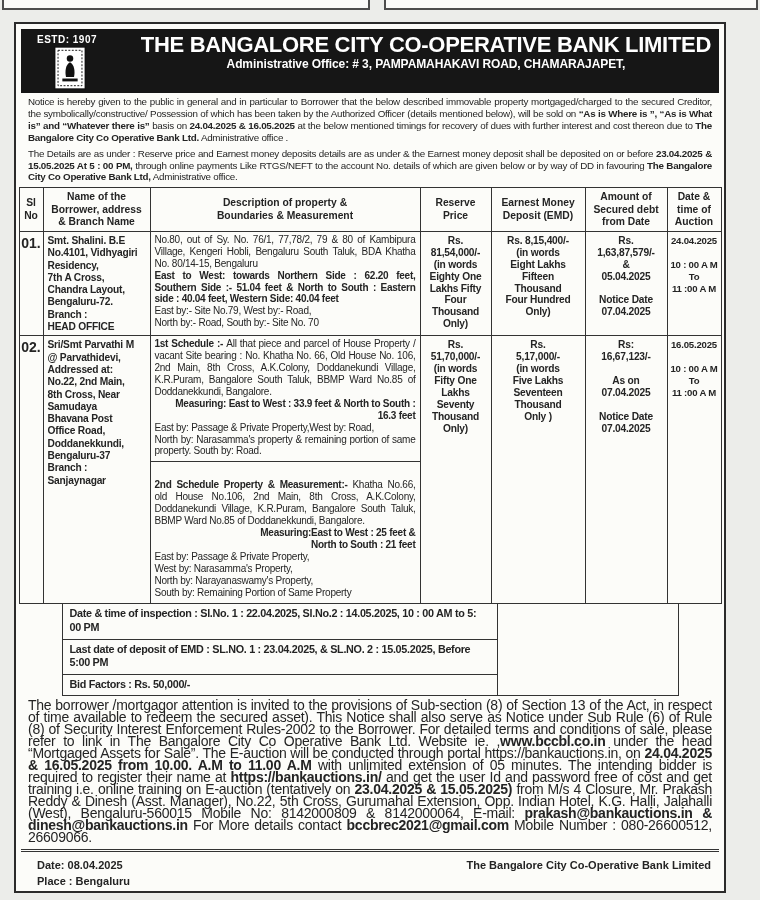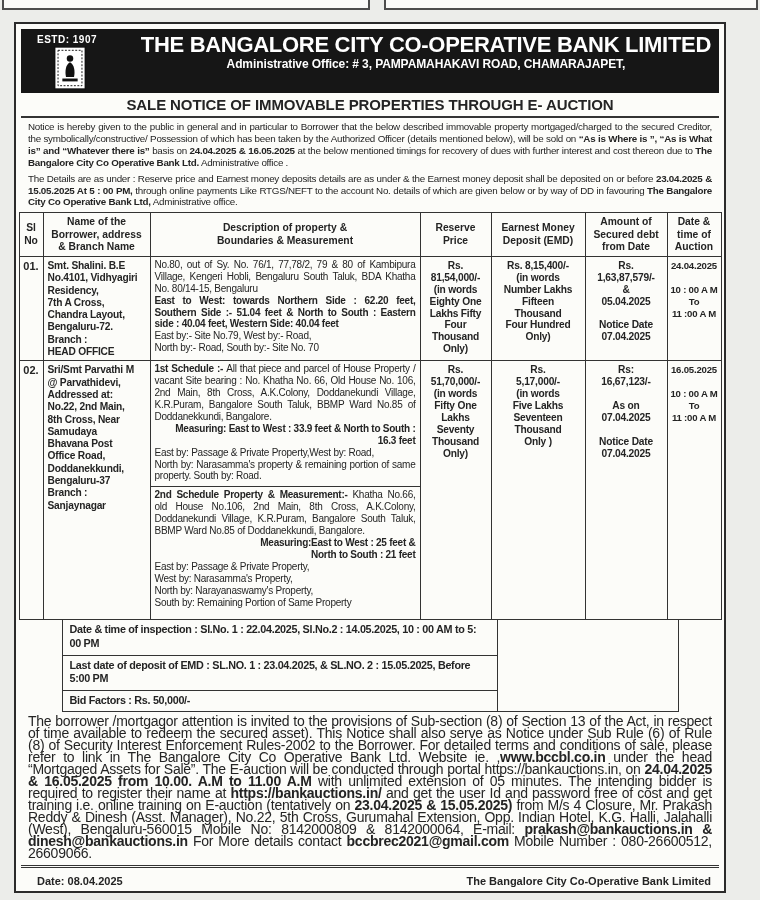--- a/index.html
+++ b/index.html
@@ -40,26 +40,26 @@
 
   .b{font-weight:bold;}
   .blk{display:block;white-space:pre-line;}
   .ctr{display:block;text-align:right;font-weight:bold;white-space:pre-line;}
 
   
   table.main{border-collapse:collapse;margin:1px auto 0;width:702px;table-layout:fixed;font-size:10px;}
   table.main th,table.main td{border:1.5px solid #333;vertical-align:top;box-sizing:border-box;}
   table.main th{font-size:10.3px;line-height:12.2px;text-align:center;vertical-align:middle;
                 white-space:pre-line;font-weight:bold;padding:3px 1px;}
-  td.sl{text-align:center;font-weight:bold;padding-top:3px;font-size:11px;}
+  td.sl{text-align:center;font-weight:bold;padding-top:3px;font-size:14px;}
   td.name{font-weight:bold;white-space:pre-line;line-height:12.3px;font-size:10.2px;padding:3px 2px 2px 4px;letter-spacing:-.2px;}
   td.desc{font-size:10px;line-height:11.9px;text-align:justify;padding:2px 4px 3px;letter-spacing:-.25px;}
   td.money{font-weight:bold;text-align:center;white-space:pre-line;line-height:11.9px;font-size:10.2px;padding:3px 1px;letter-spacing:-.2px;}
   td.auction{font-size:9.6px;}
-  .sched2{border-top:1.5px solid #333;margin:4px -4px 8px;padding:2px 4px 0;}
+  .sched2{border-top:1.5px solid #333;margin:4px -4px 2px;padding:17px 4px 0;}
 
   
   .info-box{display:flex;margin:0 auto;width:617px;border:1.5px solid #333;border-top:none;box-sizing:border-box;}
   .info-left{width:434px;border-right:1.5px solid #333;display:flex;flex-direction:column;}
   .info-cell{padding:3px 7px 4px;font-weight:bold;font-size:10.8px;line-height:13.6px;
              border-bottom:1.5px solid #333;letter-spacing:-.3px;}
   .info-cell:last-child{border-bottom:none;}
   .bank-cell{flex:1;padding:3px 8px;font-weight:bold;font-size:10.8px;line-height:14.4px;
              white-space:pre-line;letter-spacing:-.3px;}
 
@@ -88,21 +88,20 @@
         <path d="M17 17 c-4.5 2.5 -5.5 9 -4.2 15.5 l8.4 0 c1.3-6.5 0.3-13 -4.2-15.5z" fill="#111"></path>
         <rect x="9" y="34" width="16" height="3" fill="#111"></rect>
       </svg>
     </div>
     <div class="banner-text">
       <div class="bank-title">THE BANGALORE CITY CO-OPERATIVE BANK LIMITED</div>
       <div class="addr">Administrative Office: # 3, PAMPAMAHAKAVI ROAD, CHAMARAJAPET,</div>
     </div>
   </div>
 
-  <div class="sale-title">SALE NOTICE OF IMMOVABLE PROPERTIES THROUGH E- AUCTION</div>
 
 
   <div class="notice-para"><span class="">Notice is hereby given to the public in general and in particular to Borrower that the below described immovable property mortgaged/charged to the secured Creditor, the symbolically/constructive/ Possession of which has been taken by the Authorized Officer (details mentioned below), will be sold on </span><span class="b ">“As is Where is ”, “As is What is” and “Whatever there is”</span><span class=""> basis on  </span><span class="b ">24.04.2025 &amp; 16.05.2025</span><span class=""> at the below mentioned timings for recovery of dues with further interest  and cost thereon due to </span><span class="b ">The Bangalore City Co Operative Bank Ltd.</span><span class=""> Administrative office .</span></div>
   <div class="notice-para"><span class="">The Details are as under : Reserve price and Earnest money deposits details are as under &amp; the Earnest money deposit shall be deposited on or before </span><span class="b ">23.04.2025 &amp; 15.05.2025  At 5 : 00 PM,</span><span class=""> through online payments Like RTGS/NEFT  to the account No. details of which are given below or by way of DD in favouring </span><span class="b ">The Bangalore City Co Operative Bank Ltd,</span><span class=""> Administrative office.</span></div>
 
   <table class="main">
     <colgroup>
       <col style="width:24px">
         <col style="width:107px">
         <col style="width:270px">
@@ -152,21 +151,21 @@
       <td class="money">Rs.
 81,54,000/-
 (in words
 Eighty One
 Lakhs  Fifty
 Four
 Thousand
 Only)</td>
       <td class="money">Rs. 8,15,400/-
 (in words
-Number  Lakhs
+Eight  Lakhs
 Fifteen
 Thousand
 Four Hundred
 Only)</td>
       <td class="money">Rs.
 1,63,87,579/-
 &amp;
 05.04.2025
 
 Notice Date

